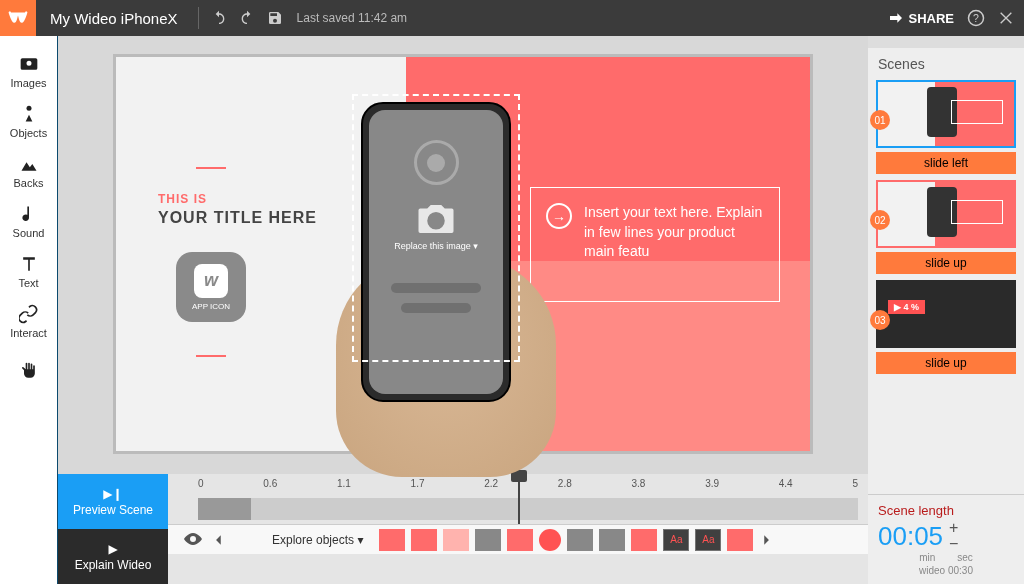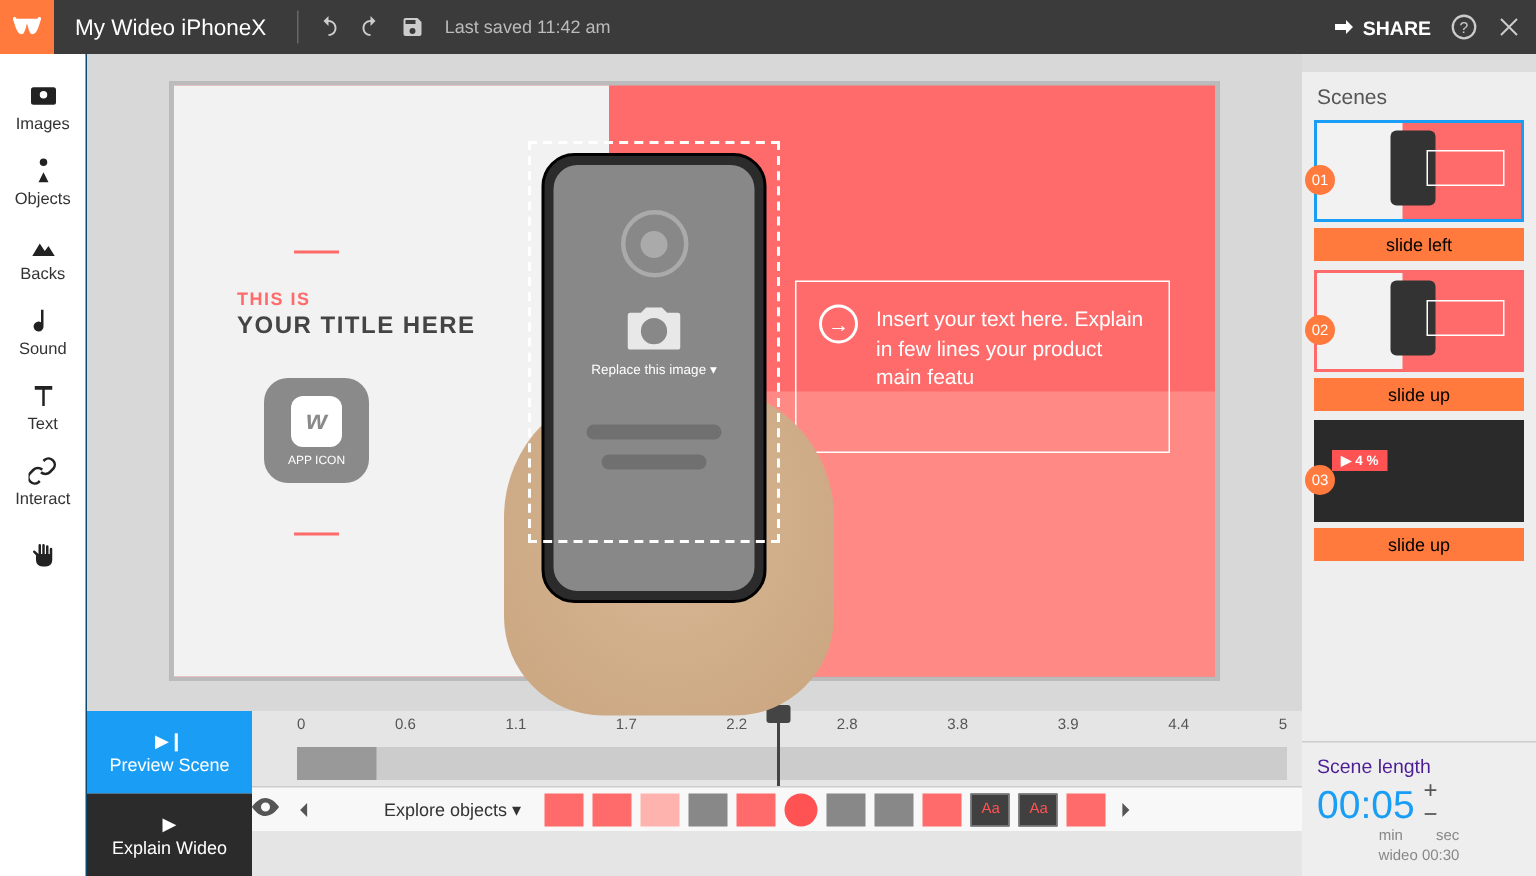--- a/index.html
+++ b/index.html
@@ -49,42 +49,42 @@
 .preview-btns{width:110px;display:flex;flex-direction:column;}
 .prev-scene{flex:1;background:#1a9ef5;color:#fff;display:flex;flex-direction:column;align-items:center;justify-content:center;font-size:12px;cursor:pointer;gap:2px;}
 .prev-wideo{flex:1;background:#2b2b2b;color:#fff;display:flex;flex-direction:column;align-items:center;justify-content:center;font-size:12px;cursor:pointer;gap:2px;}
 .timeline-main{flex:1;display:flex;flex-direction:column;}
 .ruler{height:50px;position:relative;background:#e5e5e5;}
 .ruler-ticks{position:absolute;top:4px;left:30px;right:10px;display:flex;justify-content:space-between;font-size:10px;color:#555;}
 .ruler-track{position:absolute;left:30px;right:10px;top:24px;height:22px;background:#ccc;}
 .ruler-fill{position:absolute;left:0;top:0;width:8%;height:100%;background:#999;}
 .playhead{position:absolute;left:50%;top:0;width:2px;height:50px;background:#444;}
 .playhead::before{content:"";position:absolute;top:-4px;left:-7px;width:16px;height:12px;background:#444;border-radius:2px;}
-.obj-row{height:30px;display:flex;align-items:center;border-top:1px solid #ccc;padding-left:0;gap:6px;background:#f8f8f8;}
+.obj-row{height:30px;display:flex;align-items:center;border-top:1px solid #ccc;padding-left:16px;gap:6px;background:#f8f8f8;}
 .eye{width:22px;}
 .explore{font-size:12px;color:#333;margin-left:40px;margin-right:10px;}
 .obj-thumb{width:26px;height:22px;background:#ff6b6b;}
 .obj-thumb.gr{background:#888;}
 .obj-thumb.circ{border-radius:50%;background:#ff5252;width:22px;}
 .obj-thumb.tx{background:#404040;border:1px solid #737373;font-size:10px;display:flex;align-items:center;justify-content:center;color:#ff5252;}
 .rightpanel{width:156px;background:#eee;display:flex;flex-direction:column;margin-top:12px;}
 .scenes-hdr{padding:8px 10px;font-size:14px;color:#555;}
 .scenes-actions{display:flex;gap:5px;padding:0 10px 8px 10px;}
 .add-btn{background:#1a9ef5;color:#fff;border:none;padding:5px 14px;font-size:13px;border-radius:2px;cursor:pointer;}
 .sq-btn{width:28px;height:28px;background:#999;display:flex;align-items:center;justify-content:center;cursor:pointer;}
 .sq-btn svg{width:14px;height:14px;fill:#fff;}
 .scenes-list{flex:1;overflow:hidden;padding:0 8px;}
 .scene-item{margin-bottom:6px;position:relative;}
 .scene-thumb{width:100%;height:68px;background:#ff6b6b;border:2px solid transparent;cursor:pointer;position:relative;overflow:hidden;}
 .scene-thumb.sel{border-color:#1a9ef5;}
 .scene-thumb.dark{background:#2a2a2a;}
 .scene-num{position:absolute;left:-6px;top:30px;width:20px;height:20px;background:#ff7a3c;color:#fff;border-radius:50%;font-size:10px;display:flex;align-items:center;justify-content:center;z-index:2;}
 .trans-label{background:#ff7a3c;color:#000000;font-size:12px;text-align:center;padding:4px 0;margin-top:4px;cursor:pointer;}
 .scene-len{padding:8px 10px;border-top:1px solid #ccc;}
-.scene-len-title{font-size:13px;color:#4c1d95;margin-bottom:2px;}
+.scene-len-title{font-size:13px;color:#b91c1c;margin-bottom:2px;}
 .scene-len-time{font-size:26px;color:#1a9ef5;font-weight:300;display:flex;align-items:center;gap:6px;}
 .plusminus{display:flex;flex-direction:column;font-size:16px;color:#555;line-height:1;}
 .scene-len-sub{font-size:10px;color:#888;display:flex;gap:22px;justify-content:center;}
 .wideo-len{font-size:10px;color:#888;text-align:center;margin-top:2px;}
 .thumb-inner-l{position:absolute;left:0;top:0;width:42%;height:100%;background:#f2f2f2;}
 .thumb-phone{position:absolute;left:36%;top:8%;width:22%;height:78%;background:#333;border-radius:4px;}
 .thumb-box{position:absolute;right:8%;top:28%;width:38%;height:38%;border:1px solid #fff;}
 .thumb-badge{position:absolute;left:10px;top:18px;background:#ff5252;color:#fff;font-size:9px;padding:2px 6px;font-weight:bold;}
 </style>
 </head>

